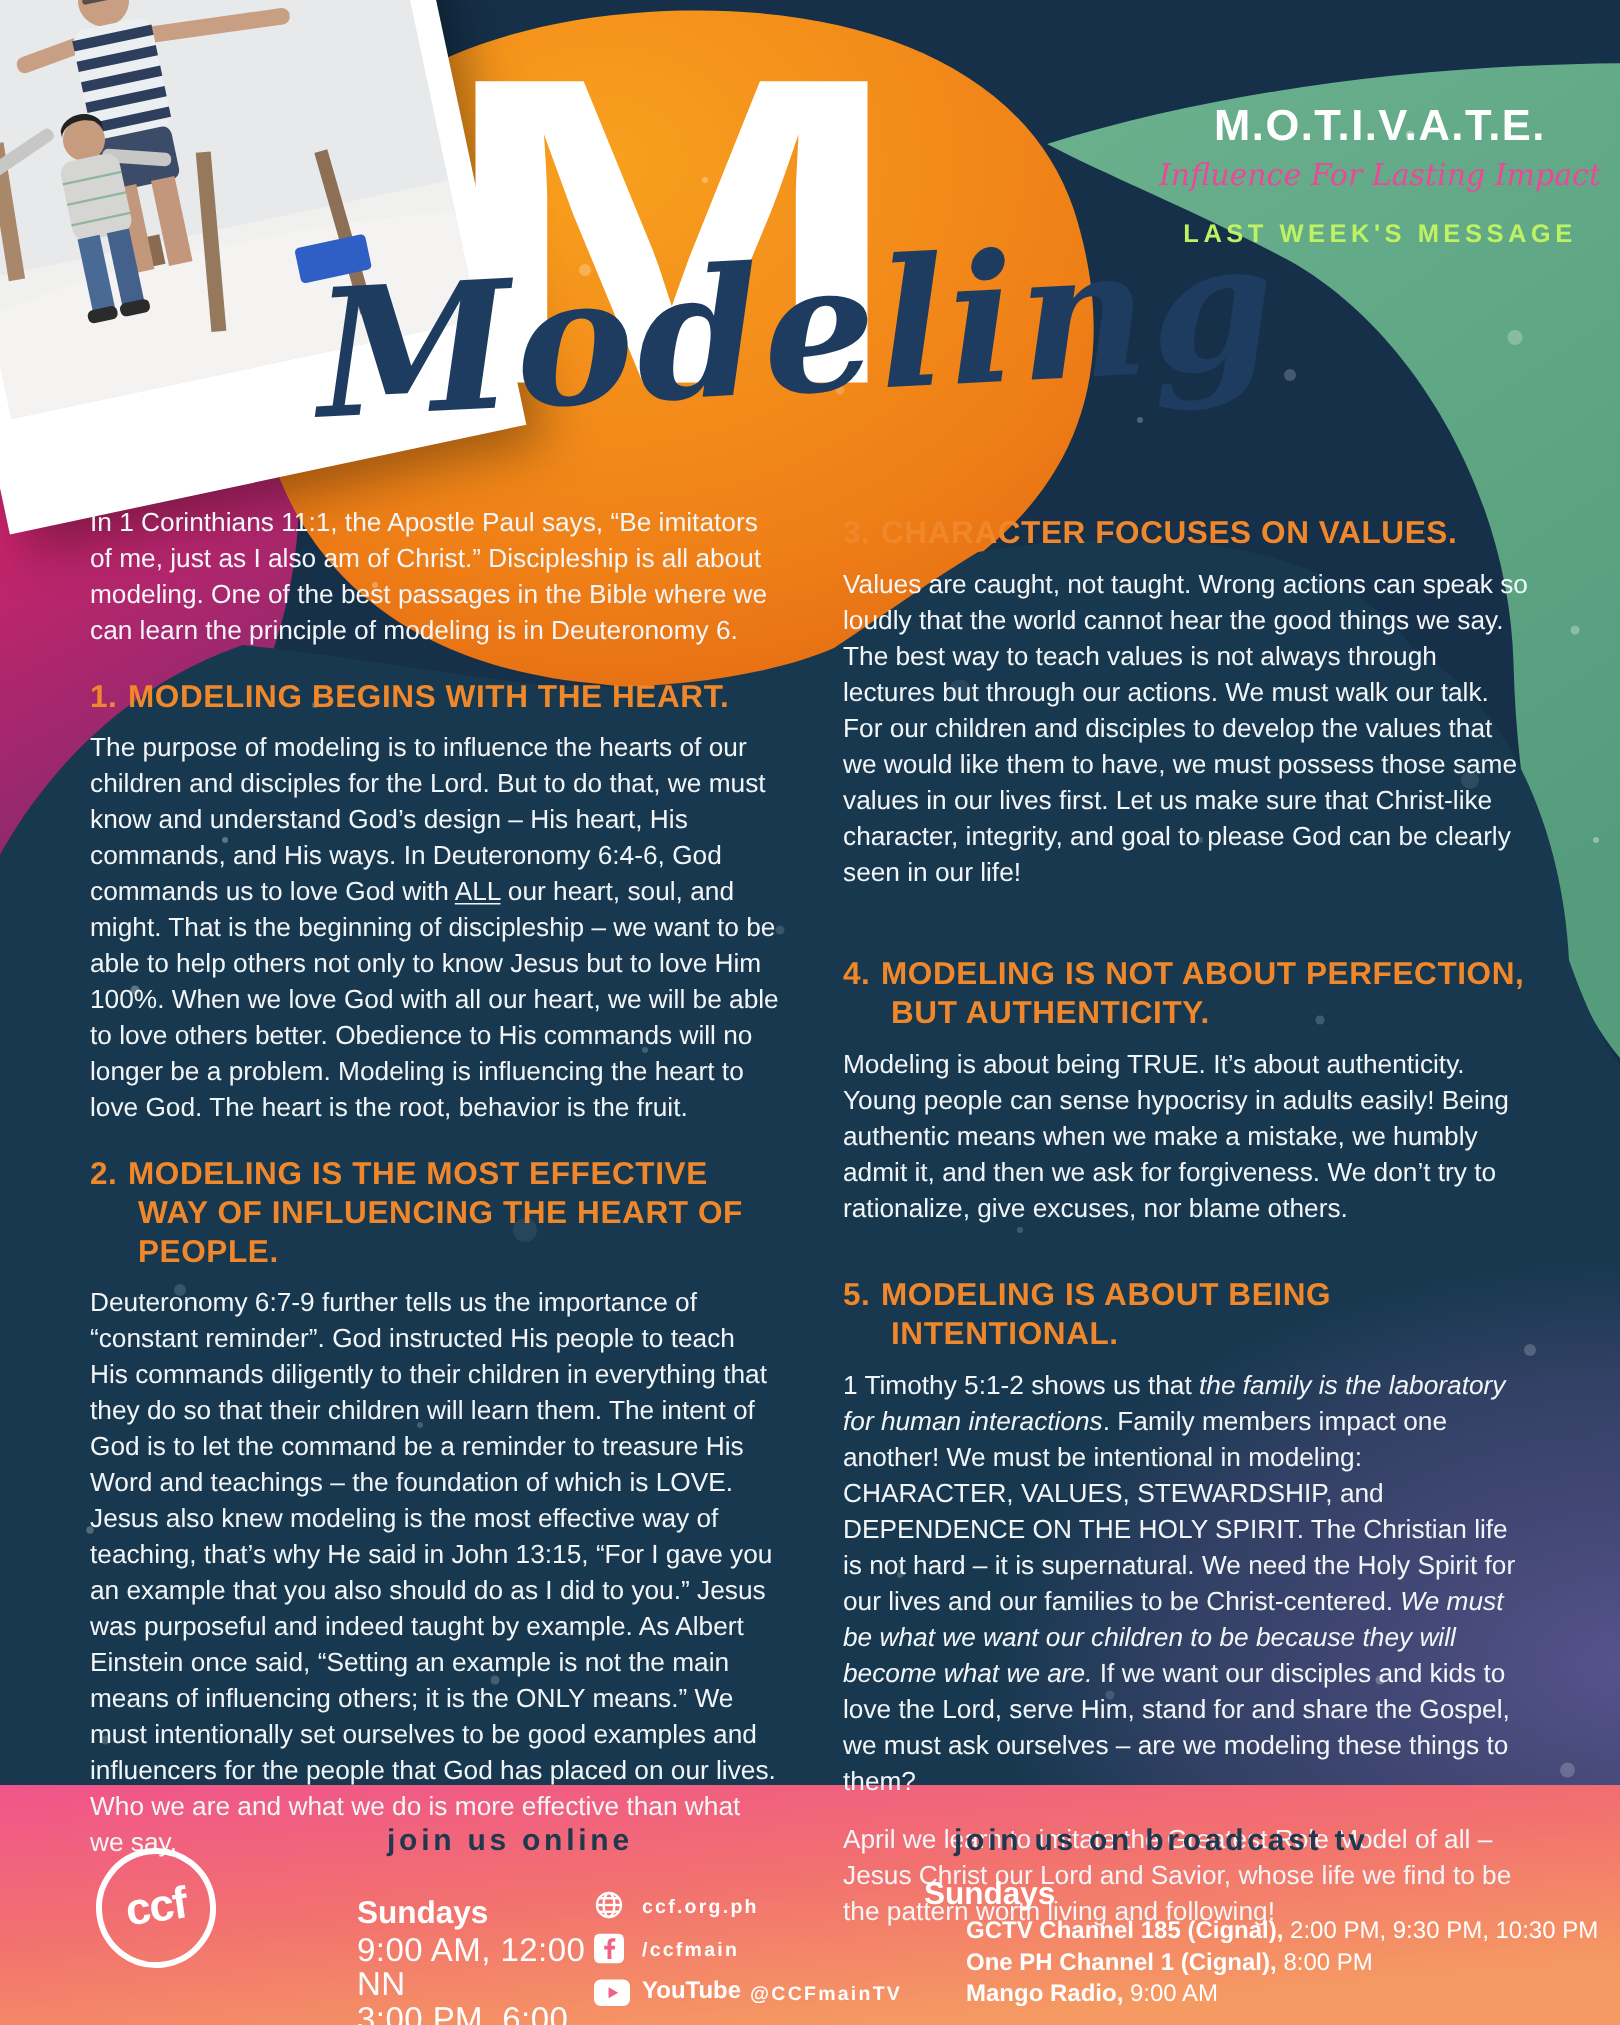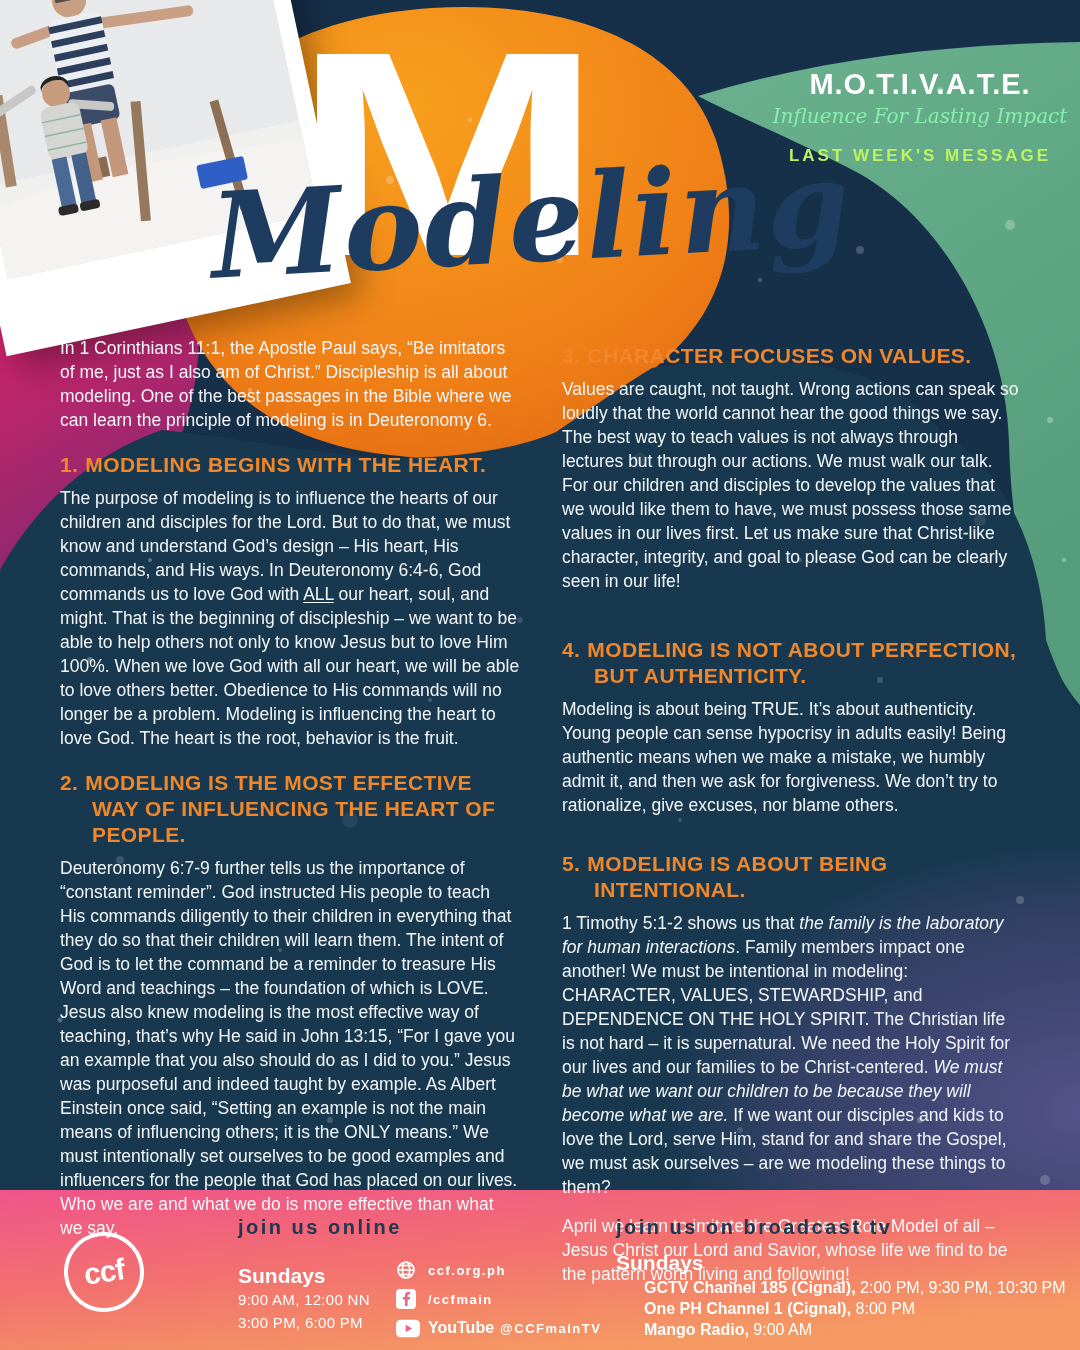--- a/index.html
+++ b/index.html
@@ -16,44 +16,44 @@
   
   .title-m{position:absolute;left:292px;top:8px;font-family:"Liberation Sans",sans-serif;
     font-weight:800;font-size:292px;line-height:1;color:#fff;transform:scaleX(1.28);transform-origin:left top;}
   .title-script{position:absolute;left:208px;top:178px;font-family:"DejaVu Serif",serif;
     font-style:italic;font-weight:700;font-size:118px;line-height:1;color:#1D3C5F;
     transform:rotate(-3deg);transform-origin:left top;letter-spacing:2px;}
 
   
   .series-block{position:absolute;left:760px;top:56px;width:320px;text-align:center;margin-top:12px;}
   .series-name{font-weight:800;font-size:29px;letter-spacing:1px;color:#fff;}
-  .series-tagline{font-family:"DejaVu Serif",serif;font-style:italic;font-size:20px;color:#86efac;margin-top:3px;}
+  .series-tagline{font-family:"DejaVu Serif",serif;font-style:italic;font-size:20px;color:#ec4899;margin-top:3px;}
   .kicker{margin-top:18px;font-weight:700;font-size:17px;letter-spacing:3px;color:#bef264;}
 
   
   .col{position:absolute;width:460px;}
   .col-left{left:60px;top:336px;}
   .col-right{left:562px;top:343px;}
   .body{color:#F3F6F8;font-size:17.5px;line-height:24px;margin:0 0 15px;}
   .h{color:#F0882B;font-weight:800;font-size:21px;line-height:26px;letter-spacing:.4px;
      margin:20px 0 8px;padding-left:32px;text-indent:-32px;}
   .h .num{margin-right:7px;}
   .u{text-decoration:underline;text-underline-offset:2px;}
   .it{font-style:italic;}
 
   
   .footer{position:absolute;left:0;top:1190px;width:1080px;height:160px;color:#fff;}
   .ccf-logo{position:absolute;left:64px;top:42px;width:72px;height:72px;border:4px solid #fff;
     border-radius:50%;display:flex;align-items:center;justify-content:center;
     font-weight:800;font-size:30px;letter-spacing:-1px;color:#fff;transform:rotate(-8deg);}
-  .f-heading{font-weight:700;font-size:20px;letter-spacing:2.5px;color:#20384F;}
+  .f-heading{font-weight:700;font-size:20px;letter-spacing:2.5px;color:#20384F;margin-left:20px;}
   .f-online{position:absolute;left:238px;top:26px;}
   .f-broadcast{position:absolute;left:616px;top:26px;}
   .f-day{font-weight:800;font-size:21px;margin-top:12px;}
-  .f-time{font-size:15px;line-height:23px;letter-spacing:.3px;}
+  .f-time{font-size:22px;line-height:23px;letter-spacing:.3px;}
   .f-sched{position:absolute;left:0;top:36px;width:170px;}
   .f-social{position:absolute;left:158px;top:44px;width:220px;}
   .s-row{display:flex;align-items:center;margin-bottom:9px;font-size:13px;font-weight:600;letter-spacing:1.5px;white-space:nowrap;text-align:center;}
   .s-row .icn{width:24px;height:20px;margin-right:8px;display:flex;align-items:center;}
   .yt-word{font-weight:800;font-size:16px;letter-spacing:0;margin-right:6px;}
   .f-rows{margin-top:2px;margin-left:28px;}
   .f-row{font-size:16px;line-height:21px;white-space:nowrap;}
   .f-row .b{font-weight:800;}
 </style>
 </head>

